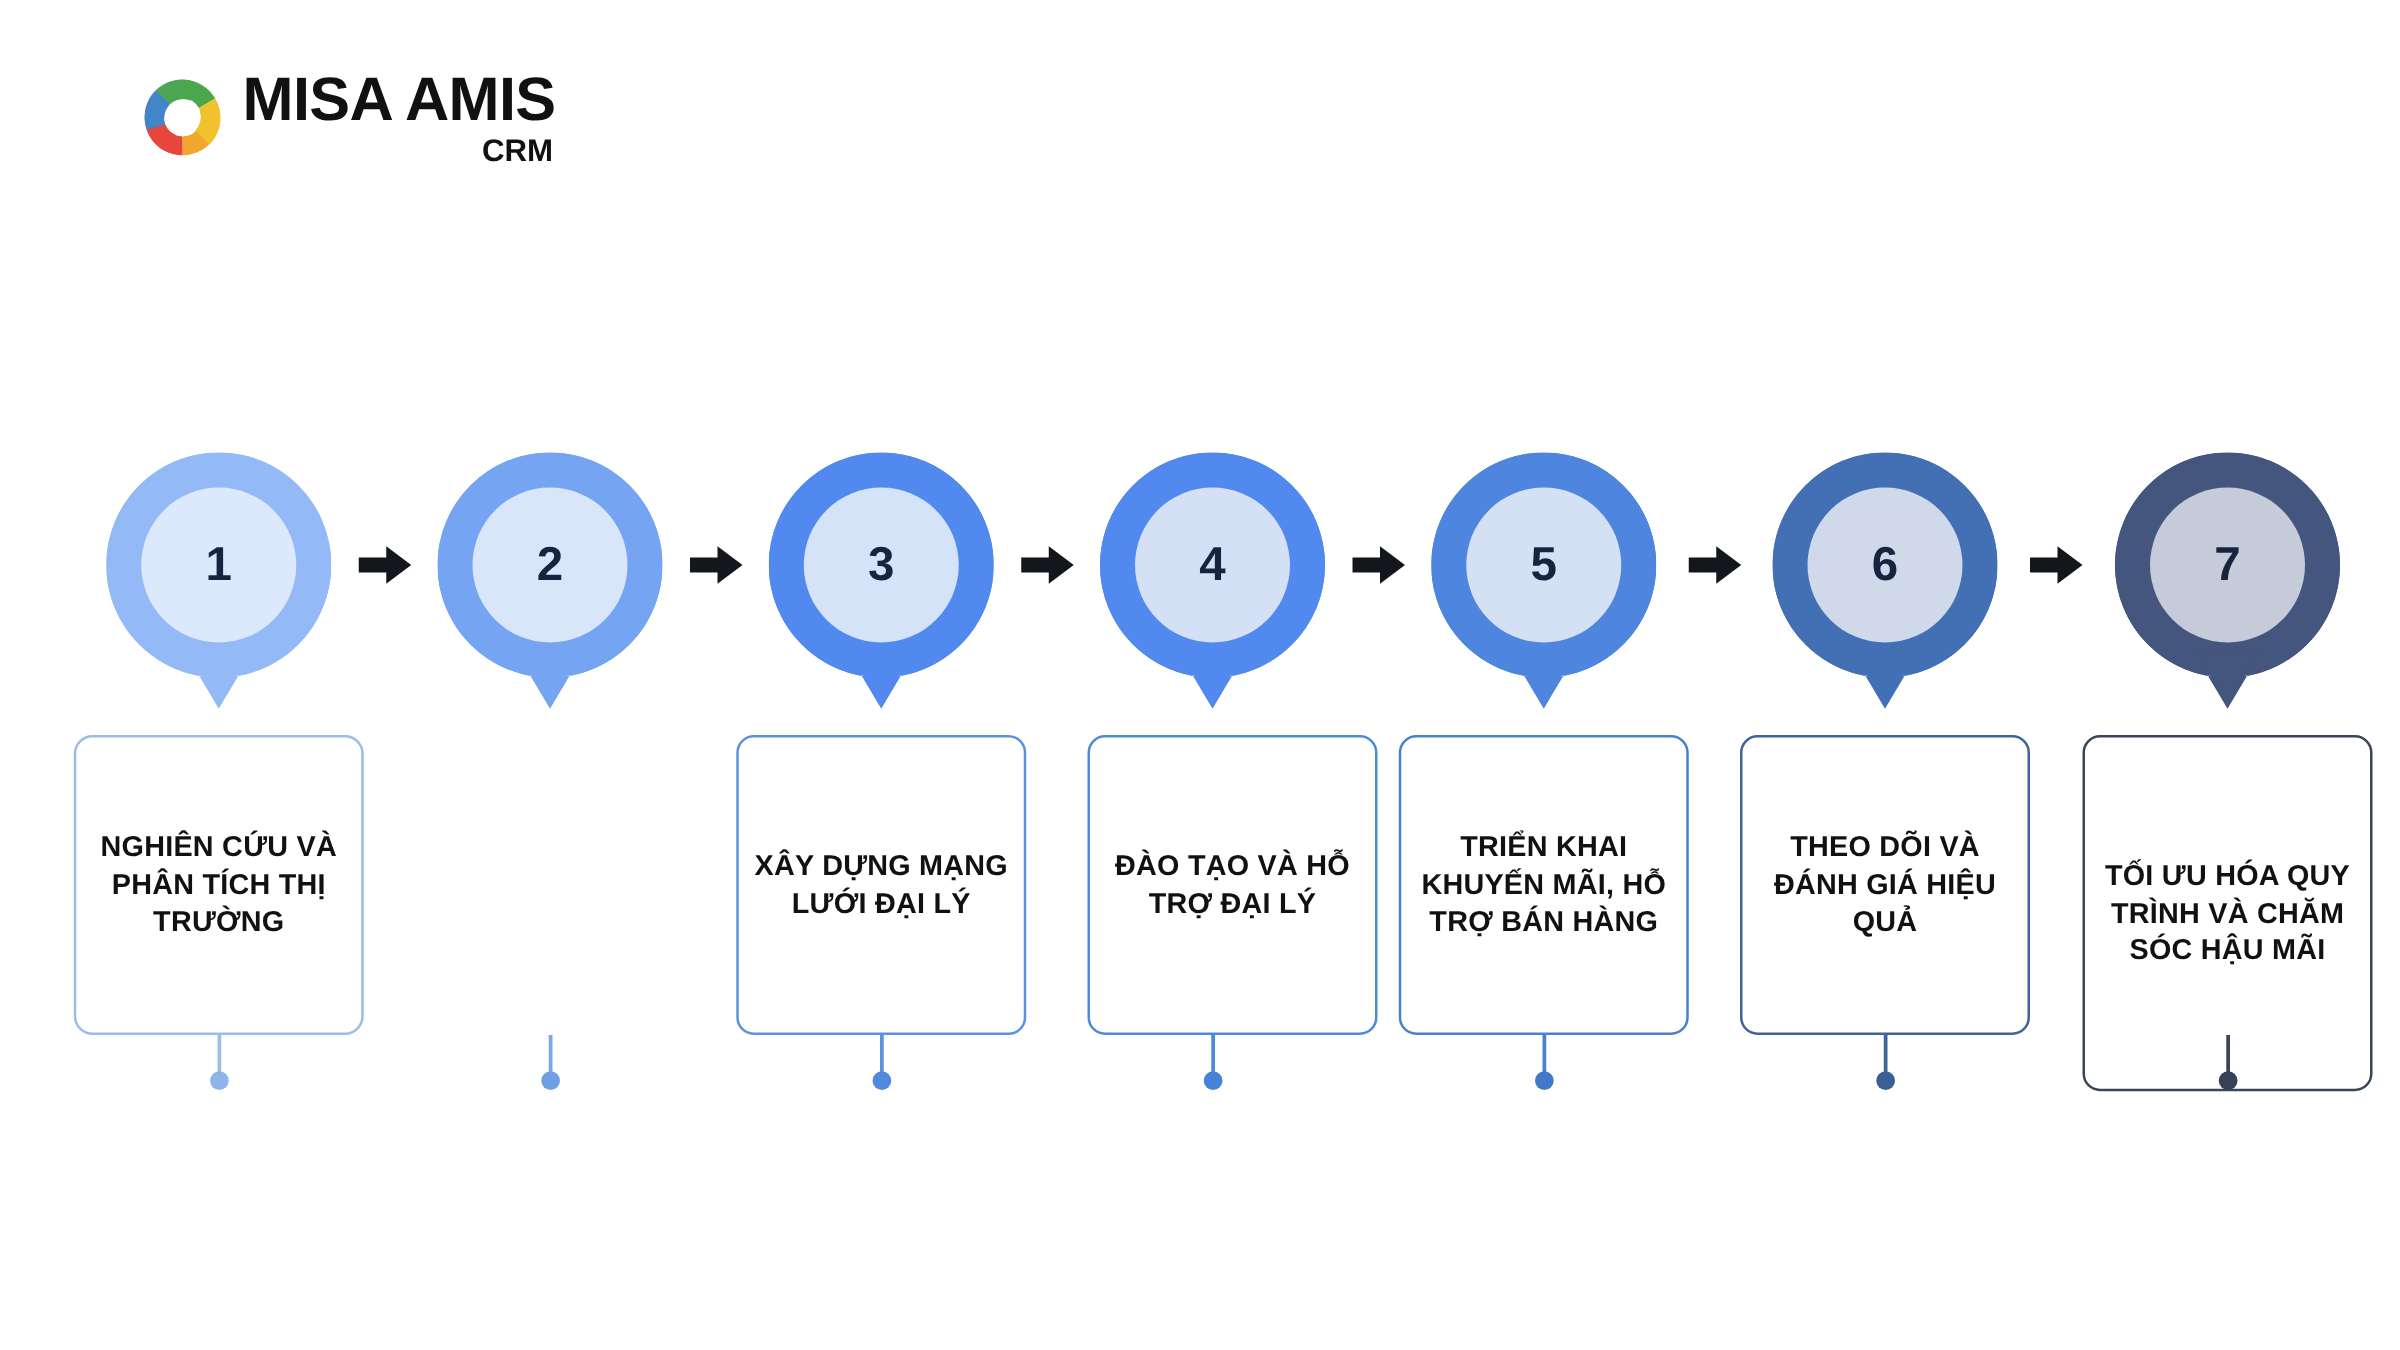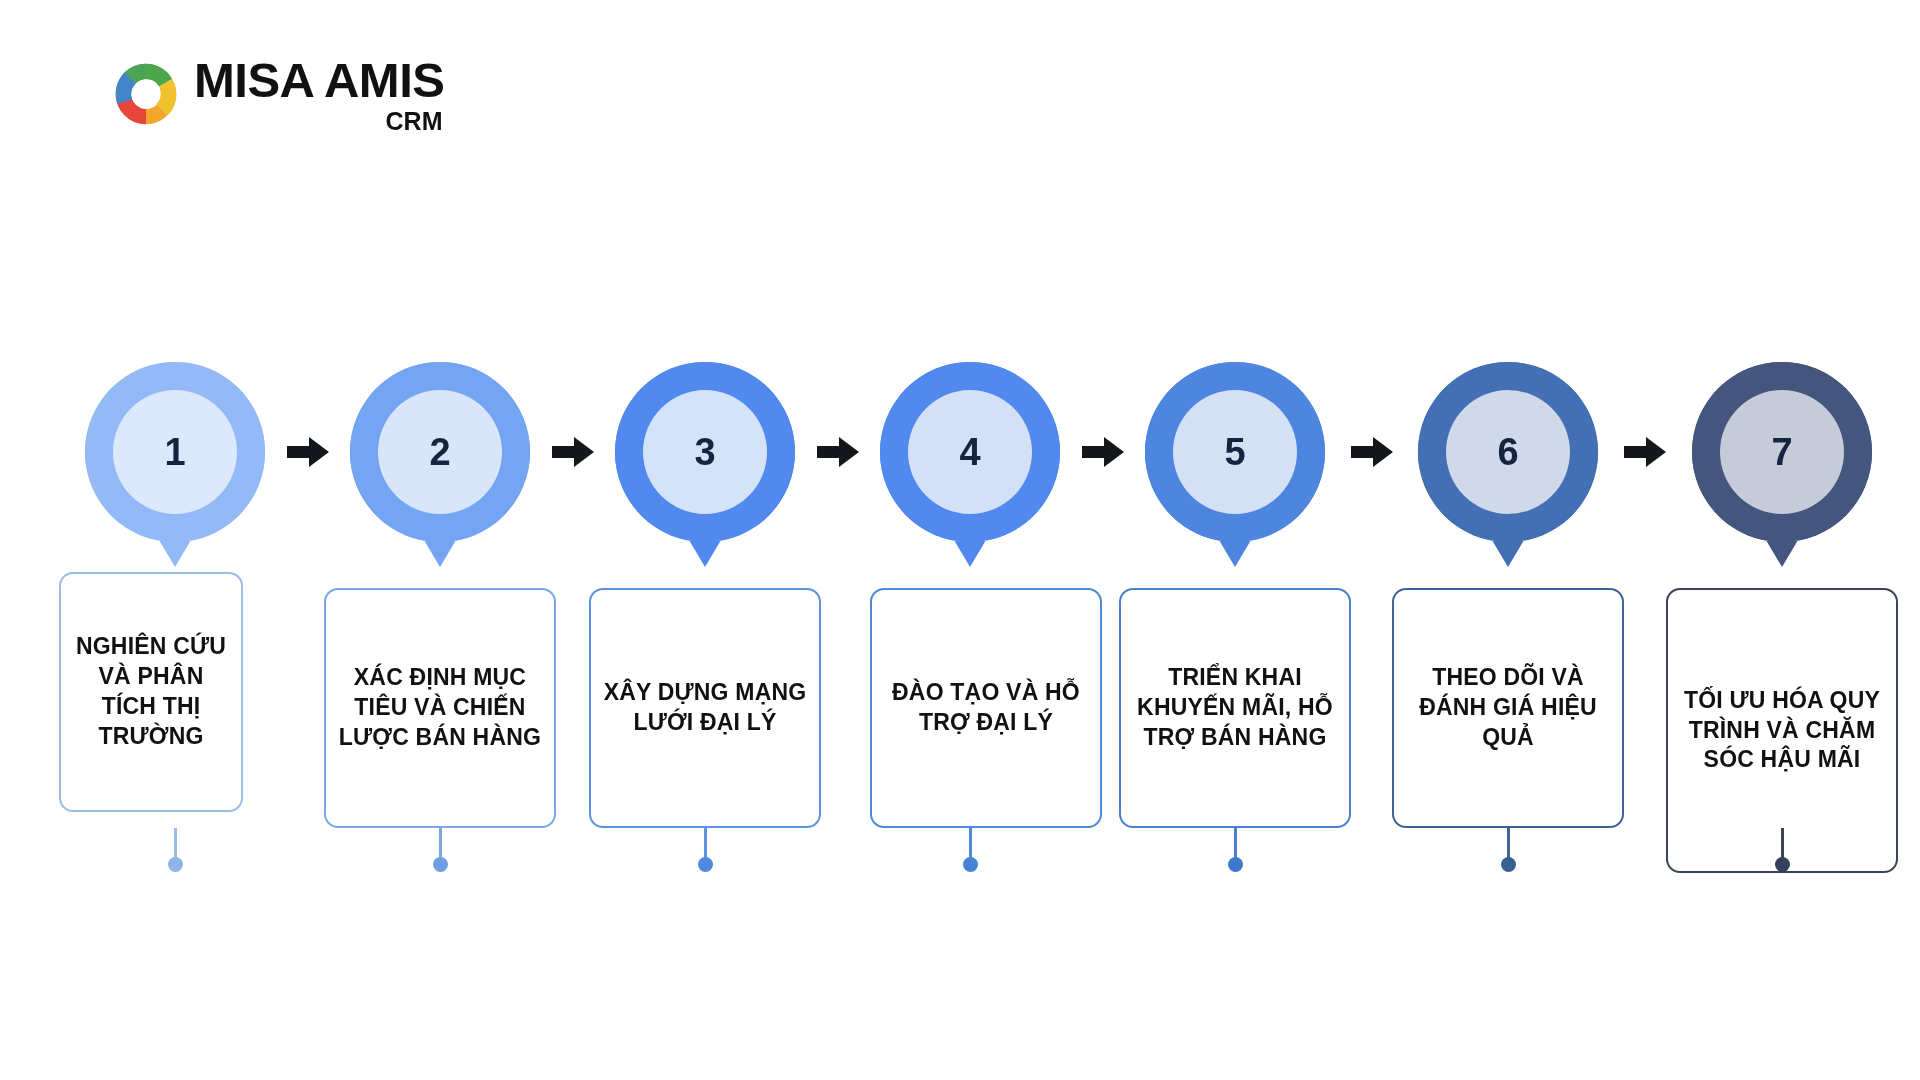--- a/index.html
+++ b/index.html
@@ -161,42 +161,39 @@
         <path d="M66 160 L90 203 L114 160 Z" fill="#93BAF7"></path>
         <circle cx="90" cy="90" r="62" fill="#DCE8FB"></circle>
       </svg>
       <div class="pin-number" style="color: rgb(22, 36, 63);">1</div>
     </div>
     <div class="arrow" style="left: 284.5px; top: 432px;">
       <svg viewBox="0 0 46 40" aria-hidden="true">
         <path d="M2 14 L24 14 L24 5 L44 20 L24 35 L24 26 L2 26 Z" fill="#13171C"></path>
       </svg>
     </div>
-    <div class="card" style="left: 59px; top: 572px; width: 184px; height: 240px; border-color: rgb(156, 189, 232);">
+    <div class="card" style="left: 59px; top: 588px; width: 232px; height: 240px; border-color: rgb(156, 189, 232); border-radius: 15px;">
       <div class="card-label">NGHIÊN CỨU VÀ PHÂN TÍCH THỊ TRƯỜNG</div>
     </div>
     <div class="stem" style="left: 173.5px; top: 828px; height: 32px; background: rgb(156, 189, 232);"></div>
     <div class="stem-dot" style="left: 167.5px; top: 857px; background: rgb(143, 180, 234);"></div>
     <div class="pin" style="left: 350px; top: 362px;">
       <svg viewBox="0 0 180 205" aria-hidden="true">
         <path d="M90 0 A90 90 0 1 1 89.99 0 Z M68 168 L90 205 L112 168 Z" fill="#74A4F2"></path>
         <circle cx="90" cy="90" r="90" fill="#74A4F2"></circle>
         <path d="M66 160 L90 203 L114 160 Z" fill="#74A4F2"></path>
         <circle cx="90" cy="90" r="62" fill="#D9E6FA"></circle>
       </svg>
       <div class="pin-number" style="color: rgb(22, 36, 63);">2</div>
     </div>
     <div class="arrow" style="left: 549.5px; top: 432px;">
       <svg viewBox="0 0 46 40" aria-hidden="true">
         <path d="M2 14 L24 14 L24 5 L44 20 L24 35 L24 26 L2 26 Z" fill="#13171C"></path>
       </svg>
     </div>
-    <div class="card" style="left: 324px; top: 588px; width: 232px; height: 240px; border-color: rgb(123, 168, 228);">
-      <div class="card-label">XÁC ĐỊNH MỤC TIÊU VÀ CHIẾN LƯỢC BÁN HÀNG</div>
-    </div>
     <div class="stem" style="left: 438.5px; top: 828px; height: 32px; background: rgb(123, 168, 228);"></div>
     <div class="stem-dot" style="left: 432.5px; top: 857px; background: rgb(111, 159, 226);"></div>
     <div class="pin" style="left: 615px; top: 362px;">
       <svg viewBox="0 0 180 205" aria-hidden="true">
         <path d="M90 0 A90 90 0 1 1 89.99 0 Z M68 168 L90 205 L112 168 Z" fill="#5189EE"></path>
         <circle cx="90" cy="90" r="90" fill="#5189EE"></circle>
         <path d="M66 160 L90 203 L114 160 Z" fill="#5189EE"></path>
         <circle cx="90" cy="90" r="62" fill="#D5E3F9"></circle>
       </svg>
       <div class="pin-number" style="color: rgb(22, 36, 63);">3</div>

